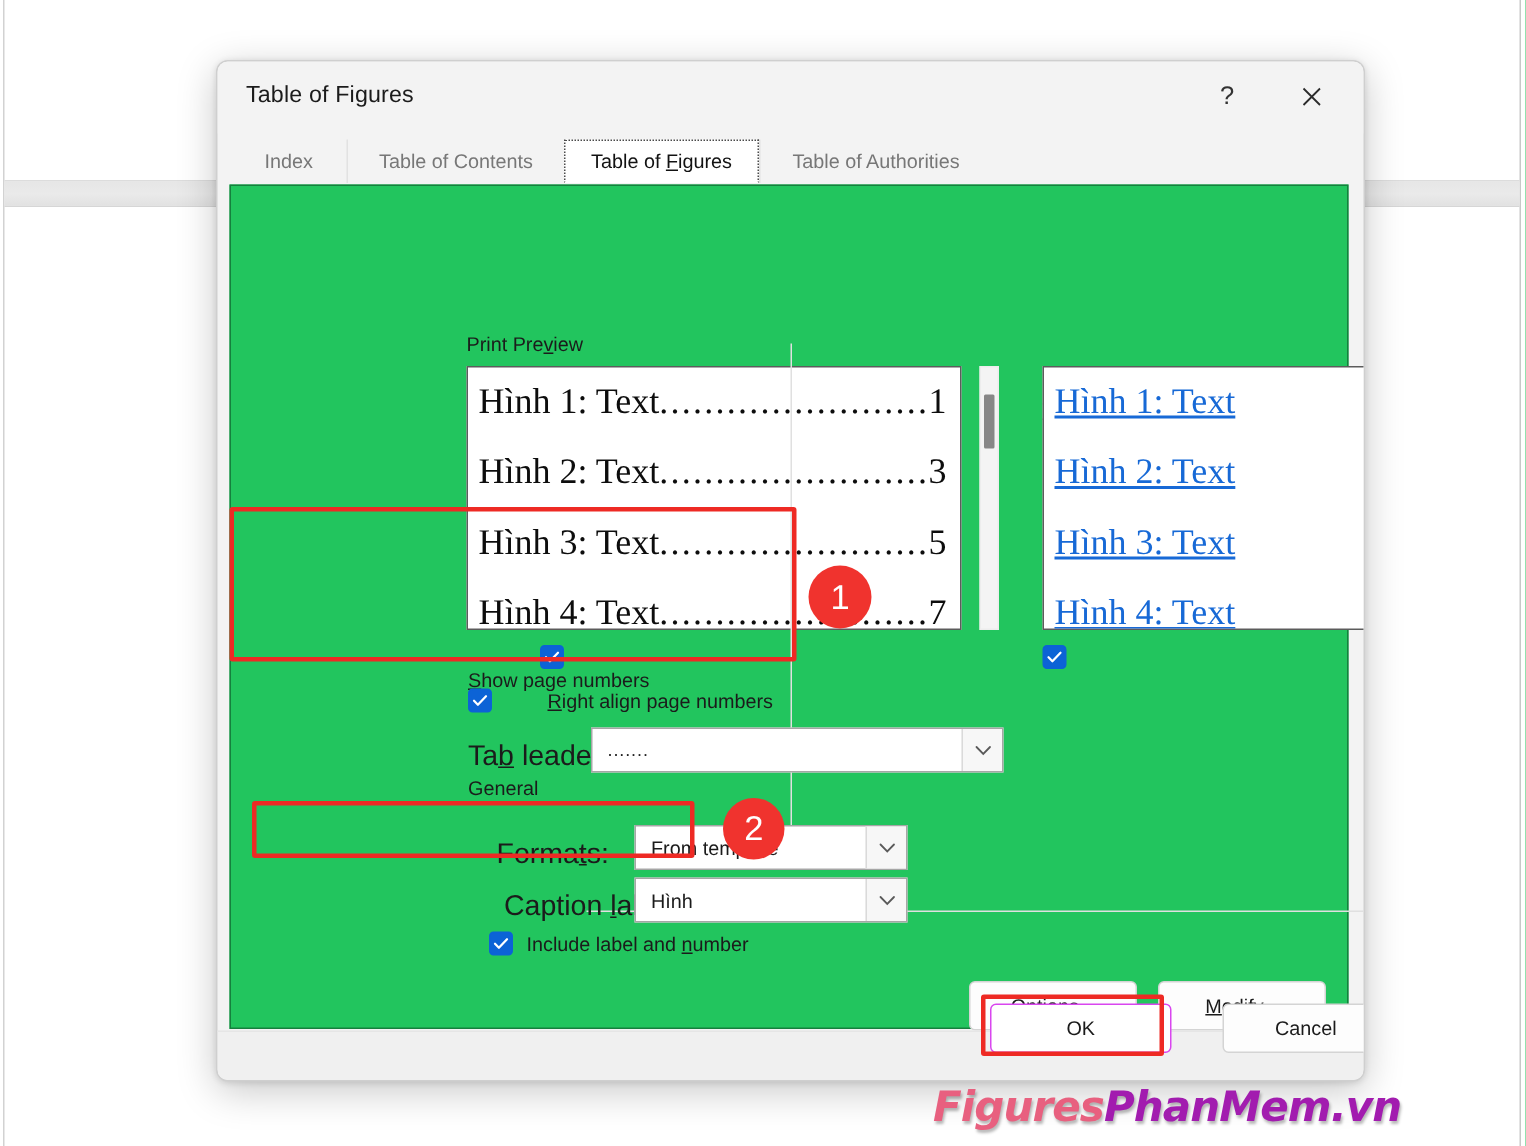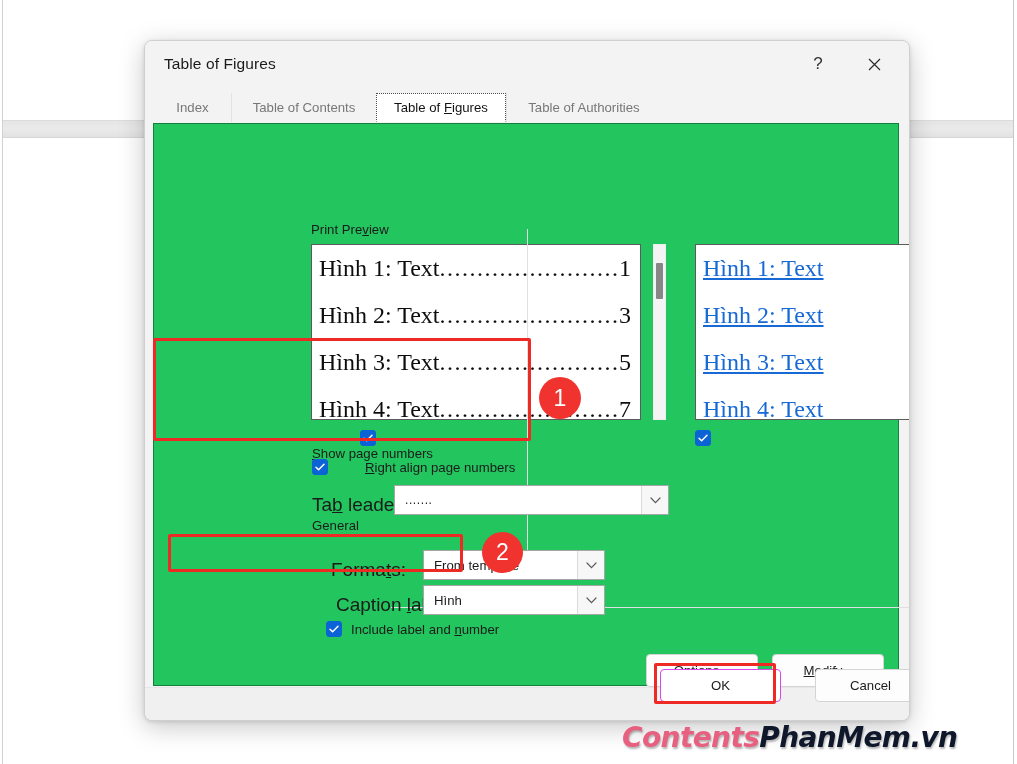--- a/index.html
+++ b/index.html
@@ -309,21 +309,21 @@
     left: 622px; top: 721px;
     font-family: "DejaVu Sans", sans-serif;
     font-size: 28px;
     font-weight: bold;
     font-style: italic;
     letter-spacing: -0.6px;
     text-shadow: 1px 2px 2px rgba(0,0,0,0.28);
     white-space: nowrap;
   }
   .wm-a { color: #e8607f; }
-  .wm-b { color: #0f172a; }
+  .wm-b { color: #a21caf; }
 </style>
 </head>
 <body>
 
 <div id="root">
 
   <div class="bg-page"></div>
   <div class="bg-left-rule"></div>
   <div class="bg-right-rule"></div>
   <div class="bg-band"></div>
@@ -487,16 +487,16 @@
   </div>
 
   <div class="redbox" style="left:168px; top:534px; width:295px; height:38px;"></div>
   <div class="badge" style="left:482px; top:532px; width:41px; height:41px; background:#f0332e;">
     <span>2</span>
   </div>
 
   <div class="redbox" style="left:654px; top:663px; width:122px; height:41px;"></div>
 
   <div class="watermark">
-    <span class="wm-a">Contents</span><span class="wm-b">PhanMem</span><span class="wm-b">.vn</span>
+    <span class="wm-a">Figures</span><span class="wm-b">PhanMem</span><span class="wm-b">.vn</span>
   </div>
 
 </div>
 
 </body></html>

